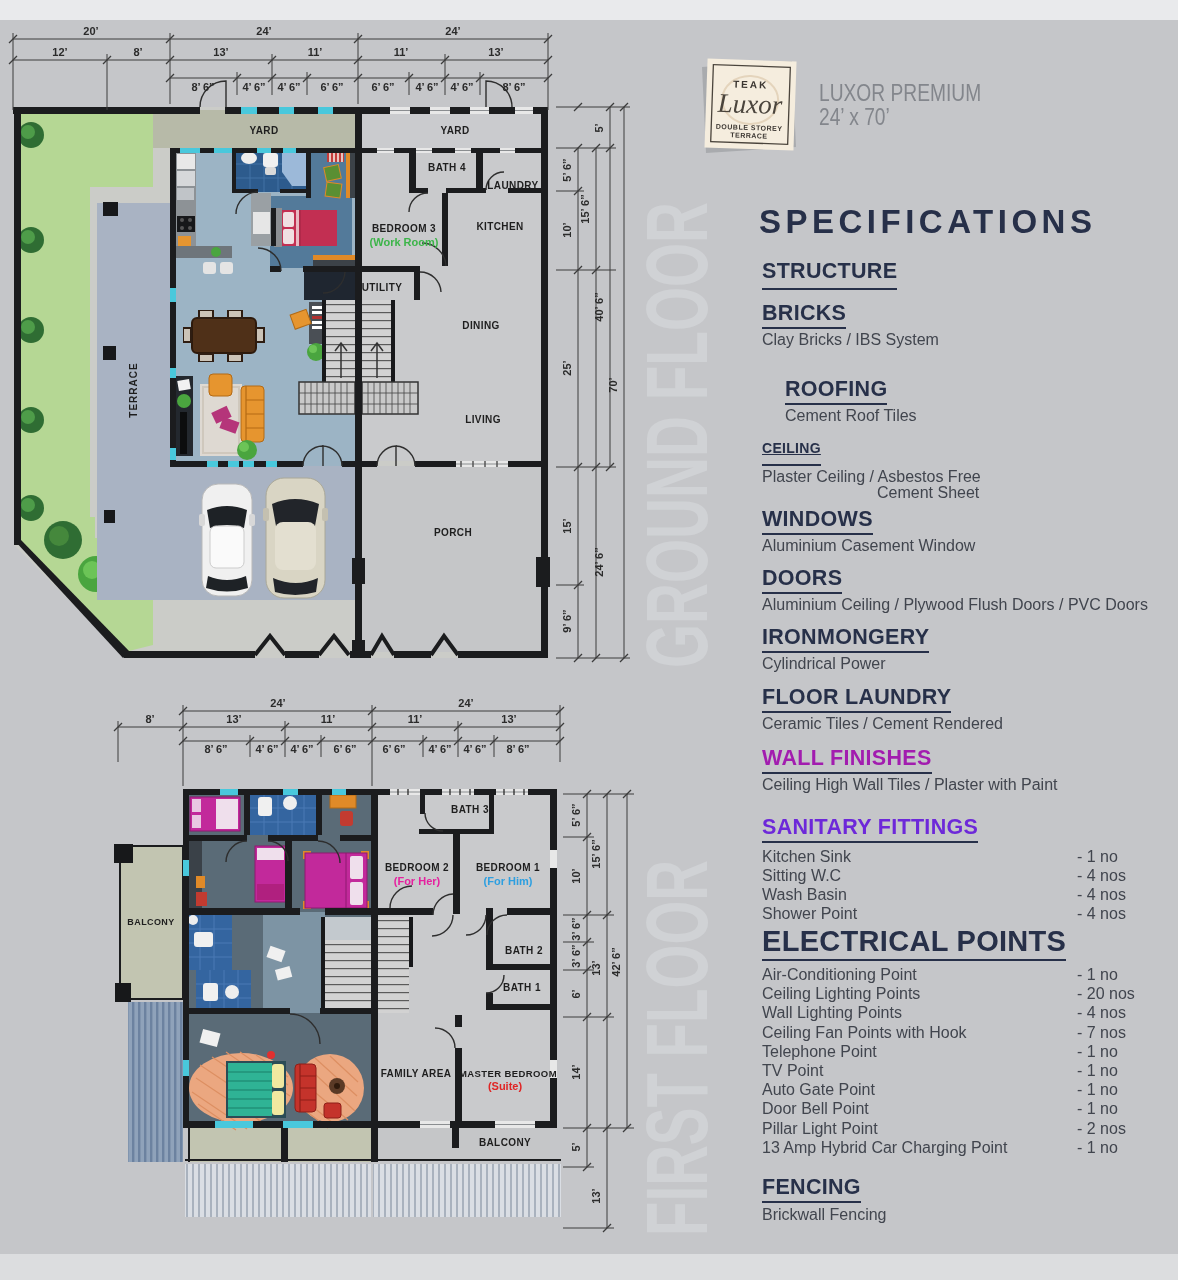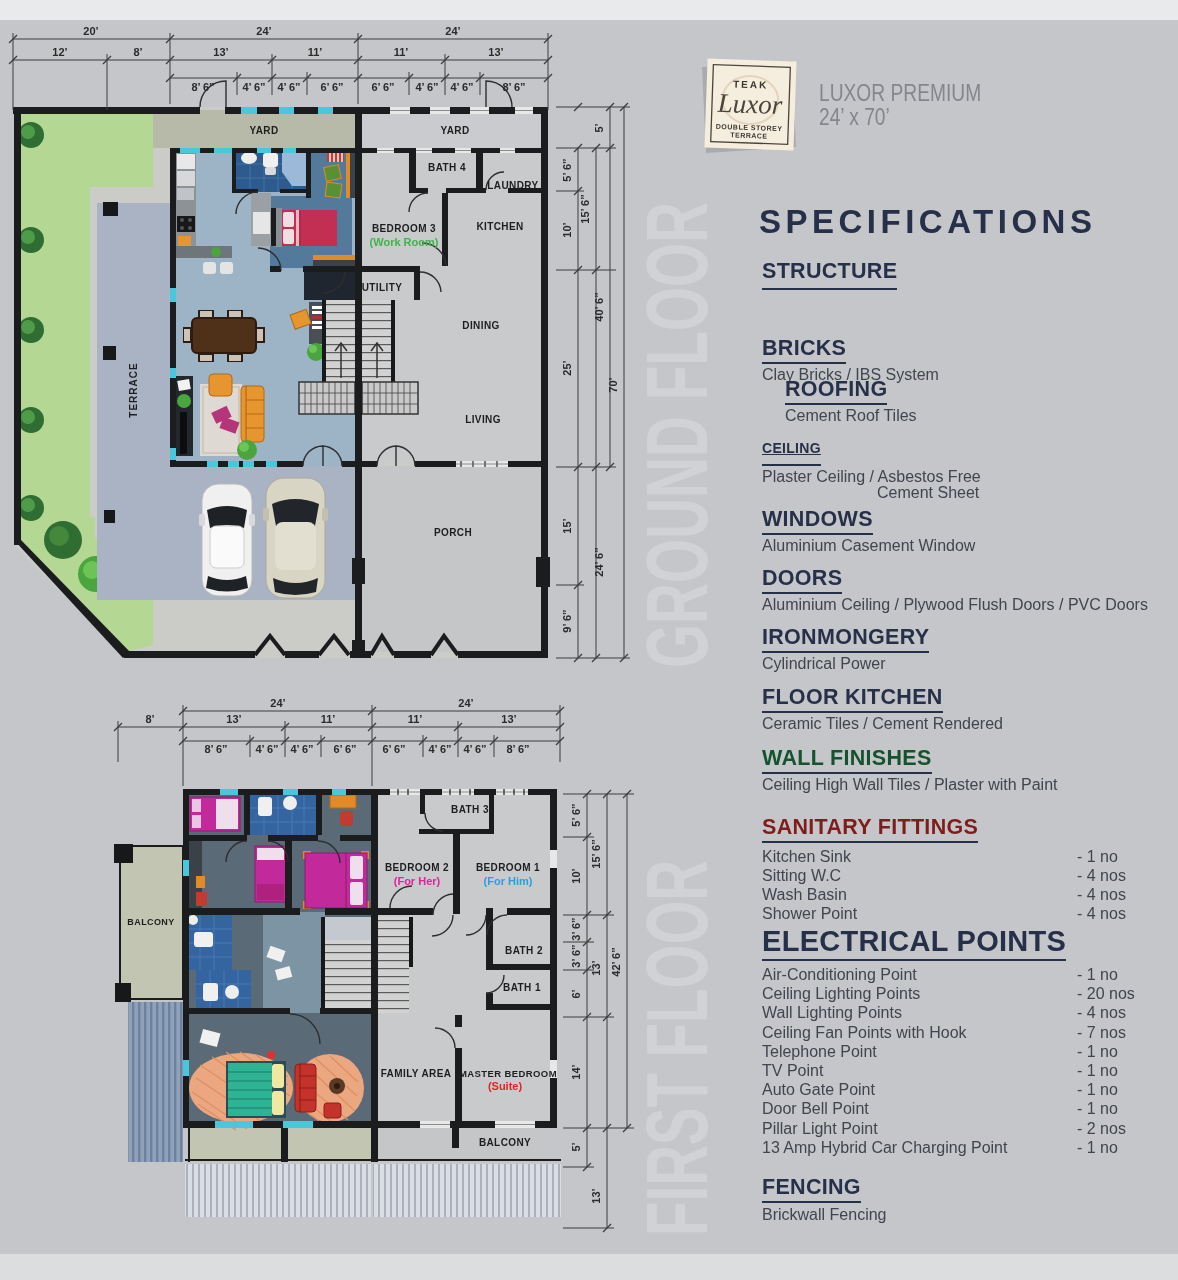--- a/index.html
+++ b/index.html
@@ -856,37 +856,37 @@
 </div>
 
 <div class="abs" style="left:819px;top:81px;color:#83868c;font-size:24px;line-height:23.5px;transform:scaleX(0.8);transform-origin:0 0;white-space:nowrap;">LUXOR PREMIUM<br>24’ x 70’</div>
 
 <div class="abs" style="left:762px;top:0;width:410px;color:#41454e;font-size:16px;">
 
 <div class="abs" style="left:-3px;top:203px;font-size:33px;font-weight:bold;letter-spacing:4.5px;color:#273049;">SPECIFICATIONS</div>
 
 <div class="abs" style="top:259px;left:0;"><div style="font-size:21.5px;font-weight:bold;color:#273049;letter-spacing:0.3px;border-bottom:2.5px solid #273049;display:inline-block;padding-bottom:4px;">STRUCTURE</div></div>
 
-<div class="abs" style="top:336px;left:0;"><div style="font-size:21.5px;font-weight:bold;color:#273049;letter-spacing:0.3px;border-bottom:2.5px solid #273049;display:inline-block;padding-bottom:1px;">BRICKS</div><div style="line-height:16px;margin-top:3px;">Clay Bricks / IBS System</div></div>
+<div class="abs" style="top:301px;left:0;"><div style="font-size:21.5px;font-weight:bold;color:#273049;letter-spacing:0.3px;border-bottom:2.5px solid #273049;display:inline-block;padding-bottom:1px;">BRICKS</div><div style="line-height:16px;margin-top:3px;">Clay Bricks / IBS System</div></div>
 
 <div class="abs" style="top:377px;left:0;margin-left:23px;"><div style="font-size:21.5px;font-weight:bold;color:#273049;letter-spacing:0.3px;border-bottom:2.5px solid #273049;display:inline-block;padding-bottom:1px;">ROOFING</div><div style="line-height:16px;margin-top:3px;">Cement Roof Tiles</div></div>
 
 <div class="abs" style="top:439px;left:0;"><div style="font-size:14px;font-weight:bold;color:#273049;letter-spacing:0.3px;border-bottom:2.5px solid #273049;display:inline-block;padding-bottom:8px;text-decoration:underline;">CEILING</div><div style="line-height:16px;margin-top:3px;">Plaster Ceiling / Asbestos Free<br><span style="padding-left:115px">Cement Sheet</span></div></div>
 
 <div class="abs" style="top:507px;left:0;"><div style="font-size:21.5px;font-weight:bold;color:#273049;letter-spacing:0.3px;border-bottom:2.5px solid #273049;display:inline-block;padding-bottom:1px;">WINDOWS</div><div style="line-height:16px;margin-top:3px;">Aluminium Casement Window</div></div>
 
 <div class="abs" style="top:566px;left:0;"><div style="font-size:21.5px;font-weight:bold;color:#273049;letter-spacing:0.3px;border-bottom:2.5px solid #273049;display:inline-block;padding-bottom:1px;">DOORS</div><div style="line-height:16px;margin-top:3px;">Aluminium Ceiling / Plywood Flush Doors / PVC Doors</div></div>
 
 <div class="abs" style="top:625px;left:0;"><div style="font-size:21.5px;font-weight:bold;color:#273049;letter-spacing:0.3px;border-bottom:2.5px solid #273049;display:inline-block;padding-bottom:1px;">IRONMONGERY</div><div style="line-height:16px;margin-top:3px;">Cylindrical Power</div></div>
 
-<div class="abs" style="top:685px;left:0;"><div style="font-size:21.5px;font-weight:bold;color:#273049;letter-spacing:0.3px;border-bottom:2.5px solid #273049;display:inline-block;padding-bottom:1px;">FLOOR KITCHEN</div><div style="line-height:16px;margin-top:3px;">Ceramic Tiles / Cement Rendered</div></div>
-
-<div class="abs" style="top:746px;left:0;"><div style="font-size:21.5px;font-weight:bold;color:#14532d;letter-spacing:0.3px;border-bottom:2.5px solid #273049;display:inline-block;padding-bottom:1px;">WALL FINISHES</div><div style="line-height:16px;margin-top:3px;">Ceiling High Wall Tiles / Plaster with Paint</div></div>
-
-<div class="abs" style="top:815px;left:0;width:410px;"><div style="font-size:21.5px;font-weight:bold;color:#7f1d1d;letter-spacing:0.3px;border-bottom:2.5px solid #273049;display:inline-block;padding-bottom:1px;">SANITARY FITTINGS</div><div style="line-height:19px;margin-top:4px;">
+<div class="abs" style="top:685px;left:0;"><div style="font-size:21.5px;font-weight:bold;color:#273049;letter-spacing:0.3px;border-bottom:2.5px solid #273049;display:inline-block;padding-bottom:1px;">FLOOR LAUNDRY</div><div style="line-height:16px;margin-top:3px;">Ceramic Tiles / Cement Rendered</div></div>
+
+<div class="abs" style="top:746px;left:0;"><div style="font-size:21.5px;font-weight:bold;color:#a21caf;letter-spacing:0.3px;border-bottom:2.5px solid #273049;display:inline-block;padding-bottom:1px;">WALL FINISHES</div><div style="line-height:16px;margin-top:3px;">Ceiling High Wall Tiles / Plaster with Paint</div></div>
+
+<div class="abs" style="top:815px;left:0;width:410px;"><div style="font-size:21.5px;font-weight:bold;color:#6d28d9;letter-spacing:0.3px;border-bottom:2.5px solid #273049;display:inline-block;padding-bottom:1px;">SANITARY FITTINGS</div><div style="line-height:19px;margin-top:4px;">
         <div>Kitchen Sink<span class="abs" style="left:315px;">- 1 no</span></div>
         <div>Sitting W.C<span class="abs" style="left:315px;">- 4 nos</span></div>
         <div>Wash Basin<span class="abs" style="left:315px;">- 4 nos</span></div>
         <div>Shower Point<span class="abs" style="left:315px;">- 4 nos</span></div>
       </div></div>
 
 <div class="abs" style="top:925px;left:0;width:410px;"><div style="font-size:29px;font-weight:bold;color:#273049;letter-spacing:0.3px;border-bottom:2.5px solid #273049;display:inline-block;padding-bottom:1px;">ELECTRICAL POINTS</div><div style="line-height:19.2px;margin-top:4px;">
         <div>Air-Conditioning Point<span class="abs" style="left:315px;">- 1 no</span></div>
         <div>Ceiling Lighting Points<span class="abs" style="left:315px;">- 20 nos</span></div>
         <div>Wall Lighting Points<span class="abs" style="left:315px;">- 4 nos</span></div>

